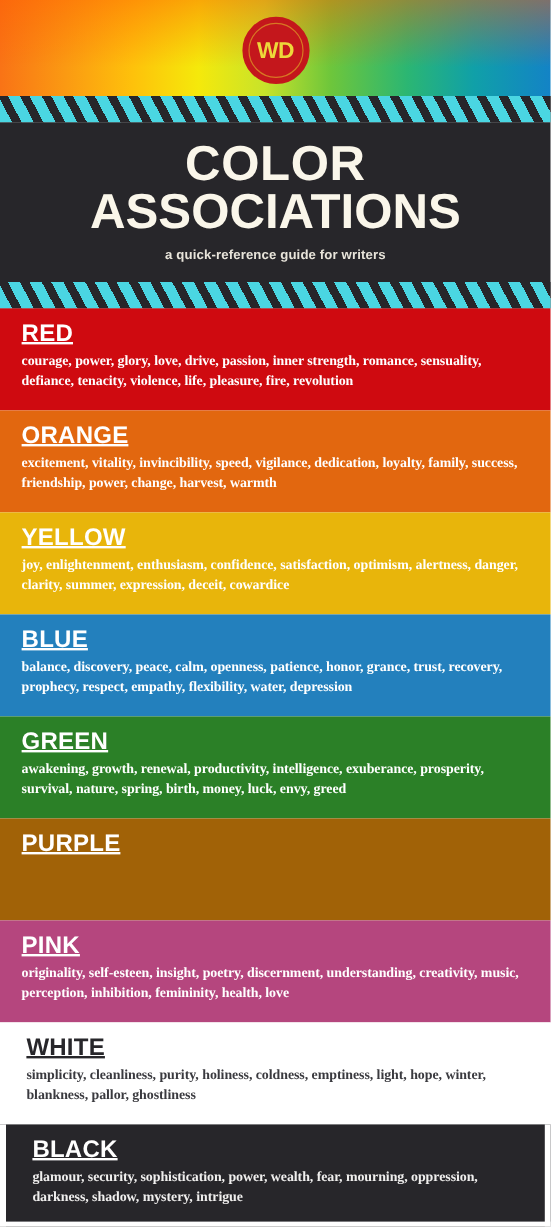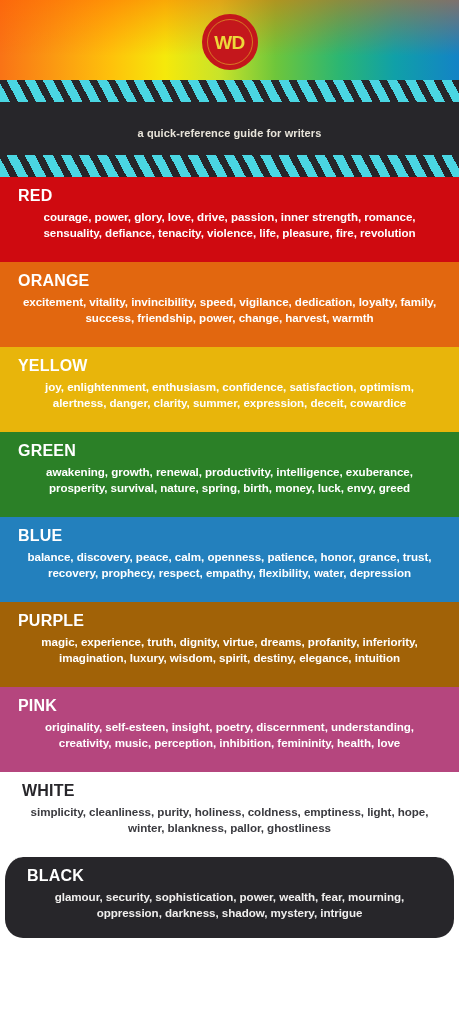--- a/index.html
+++ b/index.html
@@ -127,38 +127,37 @@
     width: 459px;
     height: 85px;
     box-sizing: border-box;
     padding: 11px 18px 0 18px;
     position: relative;
     overflow: hidden;
   }
   .color-row.inset {
     padding-left: 22px;
     padding-right: 22px;
-    border-radius: 23px;
   }
   .color-name {
     font-family: "Liberation Sans", sans-serif;
     font-weight: bold;
-    font-size: 16px;
+    font-size: 20px;
     line-height: 1.05;
     margin: 0 0 4px 0;
     letter-spacing: 0.2px;
+    text-decoration: underline;
   }
   .color-words {
-    font-family: Liberation Sans, sans-serif;
+    font-family: Liberation Serif, serif;
     font-weight: bold;
     font-size: 11.6px;
     line-height: 1.42;
     margin: 0;
     letter-spacing: -0.05px;
-    text-align: center;
   }
 
   .row-white {
     background: #ffffff;
   }
   .row-white .color-name { color: #27262a; }
   .row-white .color-words { color: #3a3a3f; }
 
   .row-black {
     background: #27262a;
@@ -181,53 +180,56 @@
   <div class="rainbow-header">
     <div class="wd-logo">
       <div class="wd-logo-ring"></div>
       <span class="wd-logo-text">WD</span>
     </div>
   </div>
 
   <div class="stripe-band"></div>
 
   <div class="title-block">
+    <h1 class="main-title">
+      <span>COLOR</span>
+      <span class="line2">ASSOCIATIONS</span>
+    </h1>
     <p class="subtitle">a quick-reference guide for writers</p>
   </div>
 
   <div class="stripe-band"></div>
 
   <div class="color-row light-text" style="background:#cf0a10">
     <p class="color-name">RED</p>
     <p class="color-words">courage, power, glory, love, drive, passion, inner strength, romance, sensuality, defiance, tenacity, violence, life, pleasure, fire, revolution</p>
   </div>
 
   <div class="color-row light-text" style="background:#e2670f">
     <p class="color-name">ORANGE</p>
     <p class="color-words">excitement, vitality, invincibility, speed, vigilance, dedication, loyalty, family, success, friendship, power, change, harvest, warmth</p>
   </div>
 
   <div class="color-row light-text" style="background:#e8b50b">
     <p class="color-name">YELLOW</p>
     <p class="color-words">joy, enlightenment, enthusiasm, confidence, satisfaction, optimism, alertness, danger, clarity, summer, expression, deceit, cowardice</p>
   </div>
 
+  <div class="color-row light-text" style="background:#2380bd">
+    <p class="color-name">BLUE</p>
+    <p class="color-words">balance, discovery, peace, calm, openness, patience, honor, grance, trust, recovery, prophecy, respect, empathy, flexibility, water, depression</p>
+  </div>
+
   <div class="color-row light-text" style="background:#2b8027">
     <p class="color-name">GREEN</p>
     <p class="color-words">awakening, growth, renewal, productivity, intelligence, exuberance, prosperity, survival, nature, spring, birth, money, luck, envy, greed</p>
   </div>
 
-  <div class="color-row light-text" style="background:#2380bd">
-    <p class="color-name">BLUE</p>
-    <p class="color-words">balance, discovery, peace, calm, openness, patience, honor, grance, trust, recovery, prophecy, respect, empathy, flexibility, water, depression</p>
-  </div>
-
   <div class="color-row light-text" style="background:#a16207">
     <p class="color-name">PURPLE</p>
-    <p class="color-words">magic, experience, truth, dignity, virtue, dreams, profanity, inferiority, imagination, luxury, wisdom, spirit, destiny, elegance, intuition</p>
   </div>
 
   <div class="color-row light-text" style="background:#b5467e">
     <p class="color-name">PINK</p>
     <p class="color-words">originality, self-esteen, insight, poetry, discernment, understanding, creativity, music, perception, inhibition, femininity, health, love</p>
   </div>
 
   <div class="color-row inset row-white">
     <p class="color-name">WHITE</p>
     <p class="color-words">simplicity, cleanliness, purity, holiness, coldness, emptiness, light, hope, winter, blankness, pallor, ghostliness</p>

